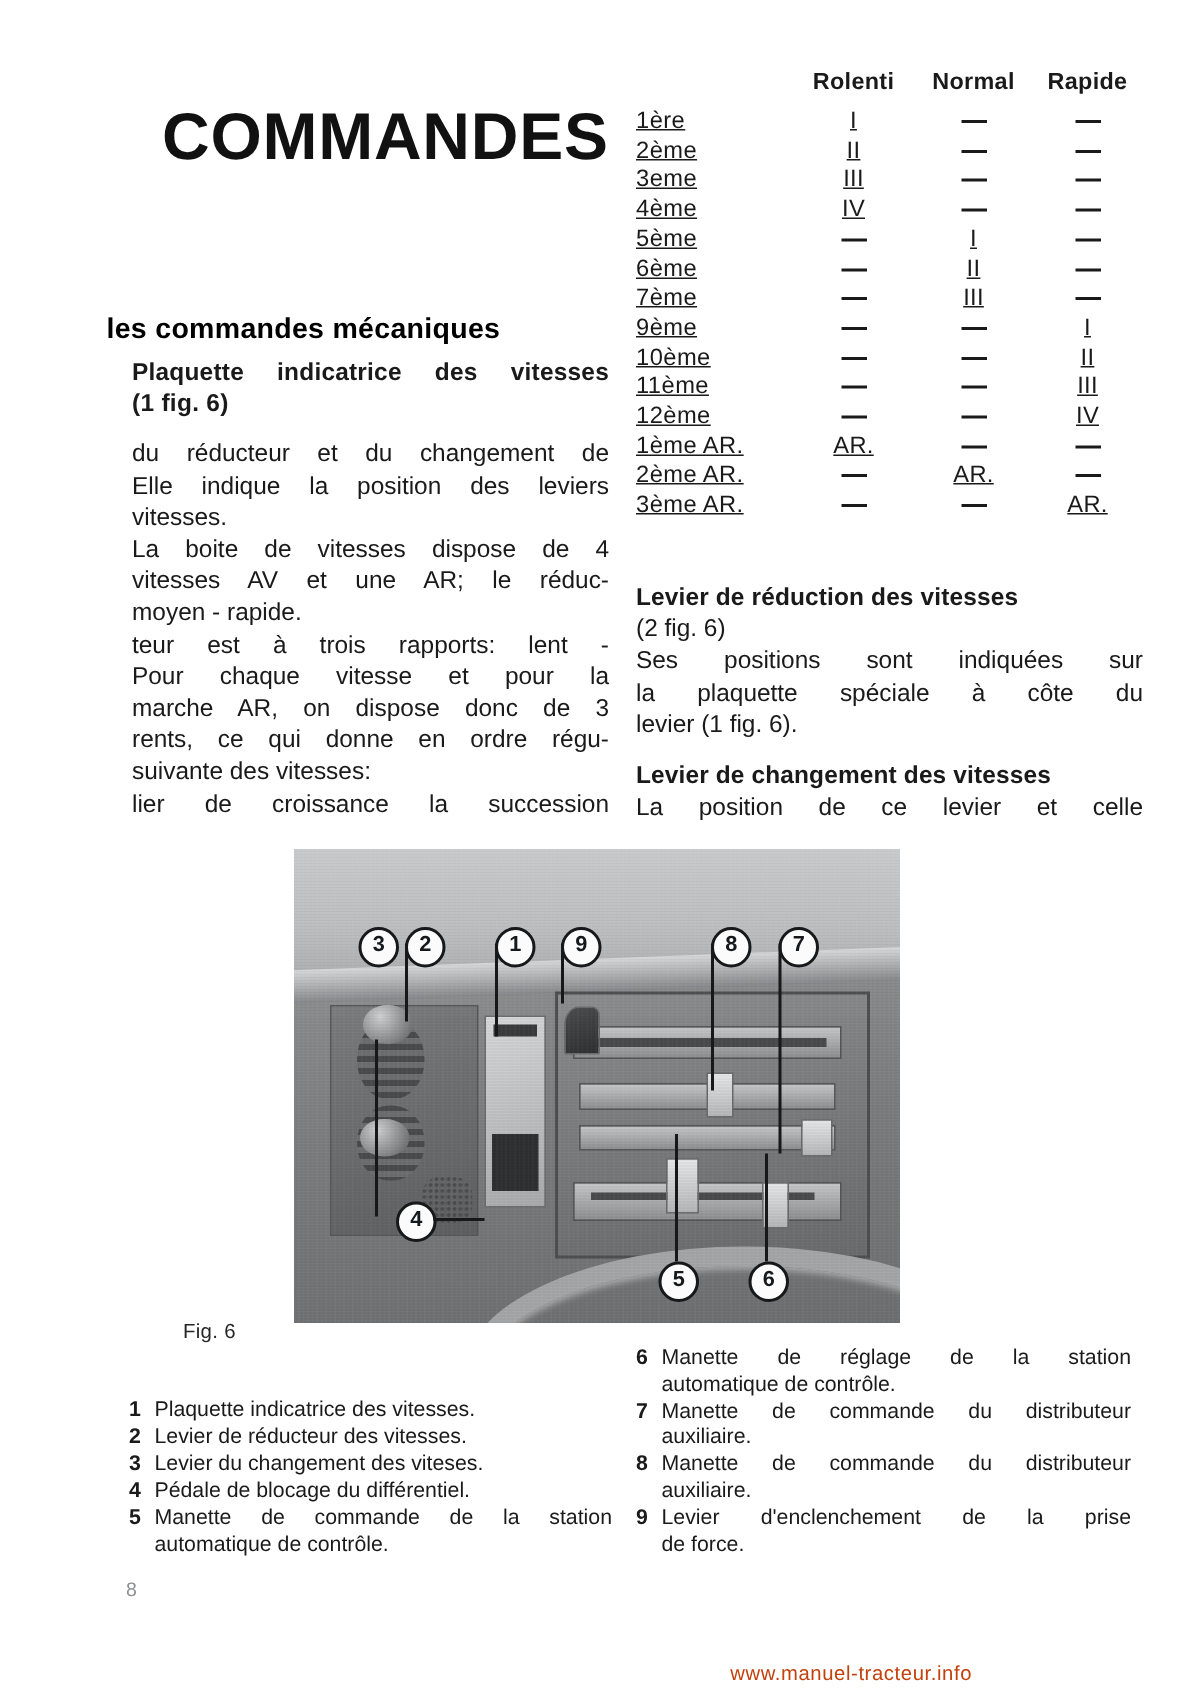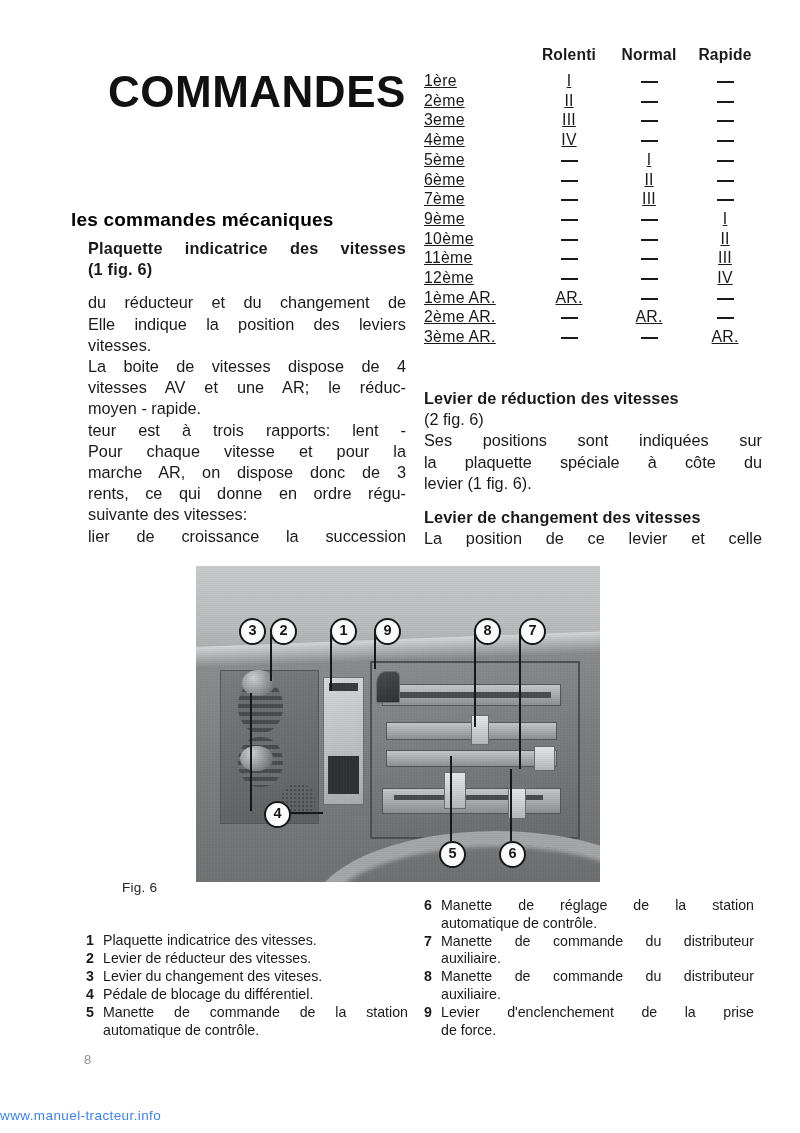--- a/index.html
+++ b/index.html
@@ -175,21 +175,21 @@
   .legend .txt .ln{display:block;text-align:justify;text-align-last:justify;}
   .legend .txt .ln.last{text-align-last:left;}
 
   
   #page-number{
     position:absolute;left:84px;top:1052px;
     font-size:13px;color:#8e8f92;
   }
   #watermark{
     position:absolute;left:0;top:1108px;width:648px;
-    text-align:left;font-size:13.5px;color:#3b82f6;letter-spacing:.4px;
+    text-align:right;font-size:13.5px;color:#c2410c;letter-spacing:.4px;
   }
 </style>
 </head>
 <body>
 
 <div class="page">
 
   <h1 id="main-title">COMMANDES</h1>
   <h2 id="section-subtitle">les commandes mécaniques</h2>
 

